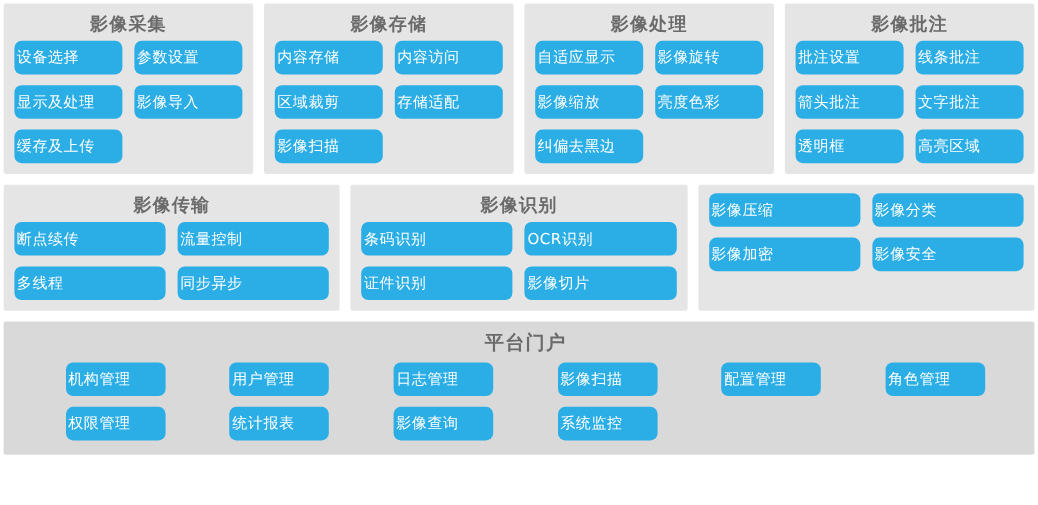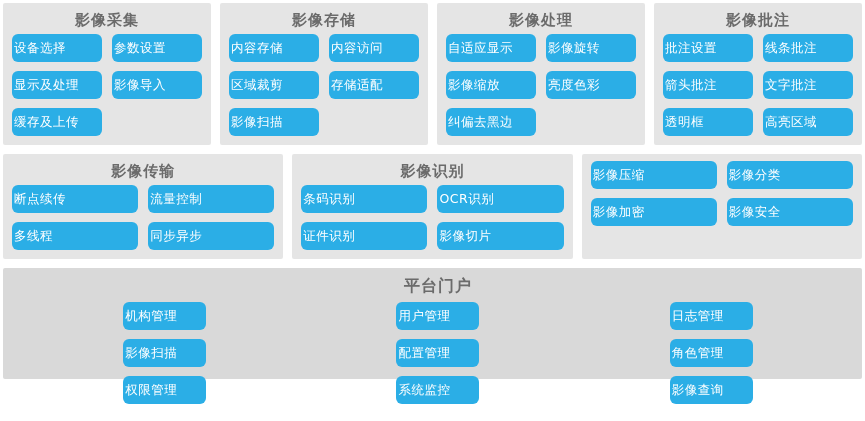--- a/index.html
+++ b/index.html
@@ -84,21 +84,21 @@
     color: #6b6b6b;
     font-size: 16px;
     font-weight: bold;
     letter-spacing: 1px;
     line-height: 22px;
     height: 23px;
     margin-bottom: 4px;
   }
   .portal-grid {
     display: grid;
-    grid-template-columns: repeat(3, 1fr);
+    grid-template-columns: repeat(6, 1fr);
     gap: 9px 0px;
     justify-items: center;
   }
   .portal-grid .btn {
     width: 83px;
   }
 </style>
 </head>
 <body>
 
@@ -190,18 +190,19 @@
   <div class="portal-panel">
     <div class="portal-title">平台门户</div>
     <div class="portal-grid">
       <button class="btn">机构管理</button>
       <button class="btn">用户管理</button>
       <button class="btn">日志管理</button>
       <button class="btn">影像扫描</button>
       <button class="btn">配置管理</button>
       <button class="btn">角色管理</button>
       <button class="btn">权限管理</button>
+      <button class="btn">统计报表</button>
+      <button class="btn">影像查询</button>
       <button class="btn">系统监控</button>
-      <button class="btn">影像查询</button>
     </div>
   </div>
 
 </div>
 
 </body></html>

